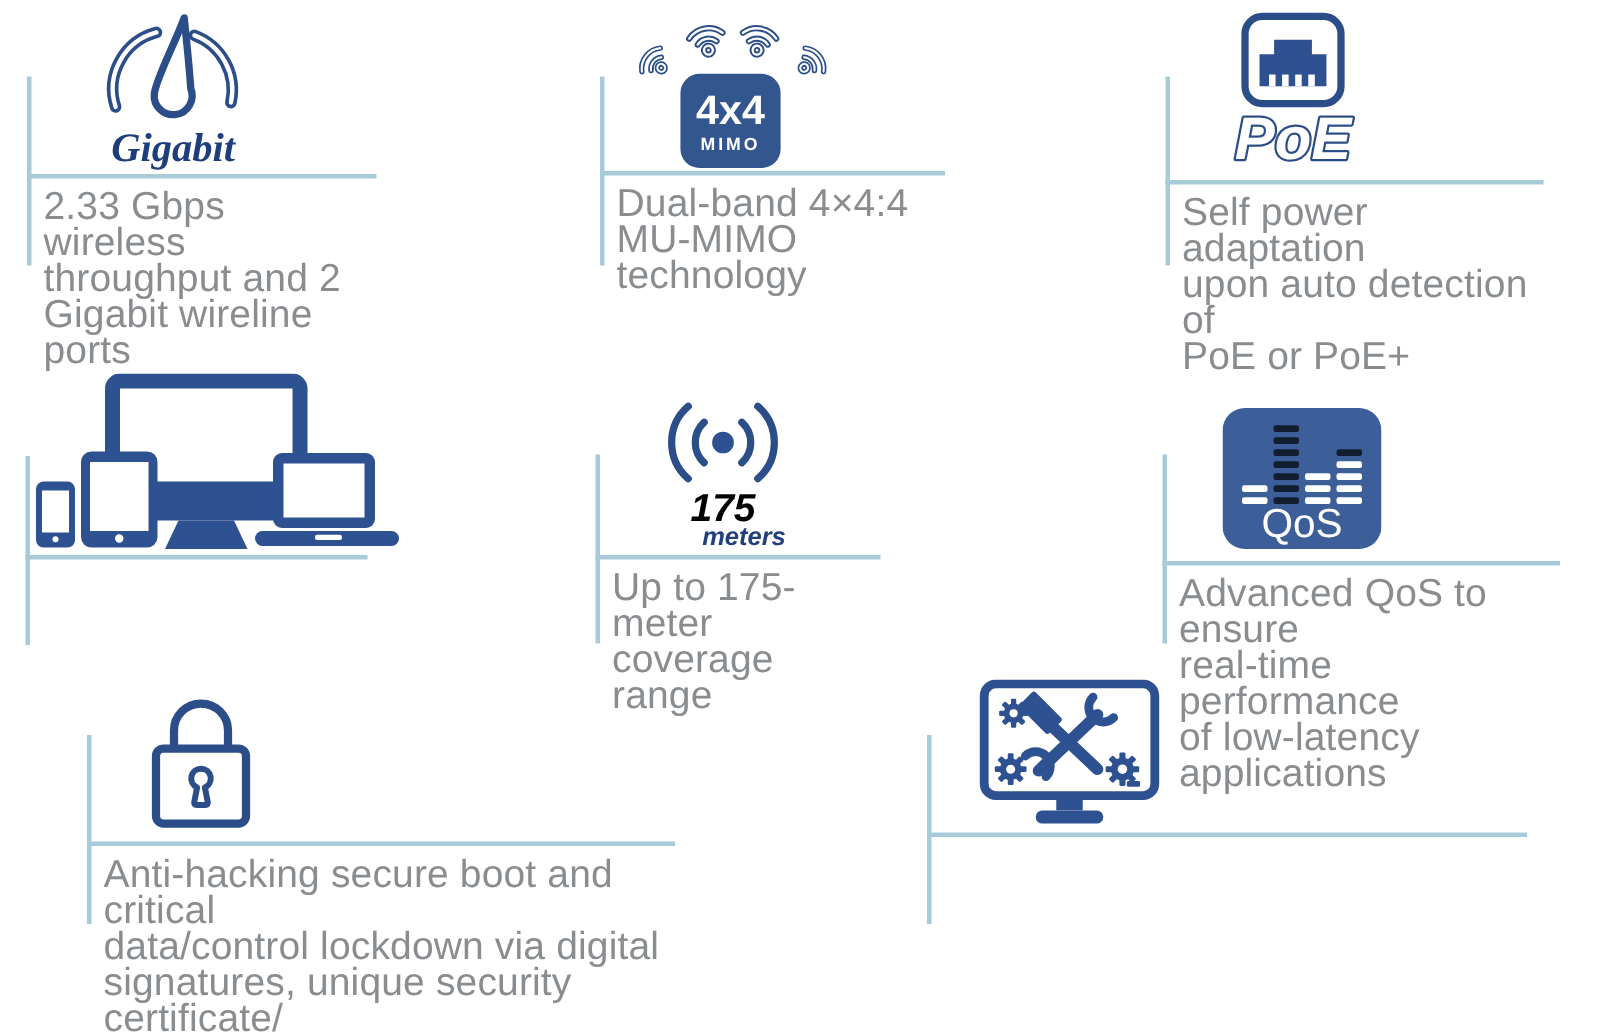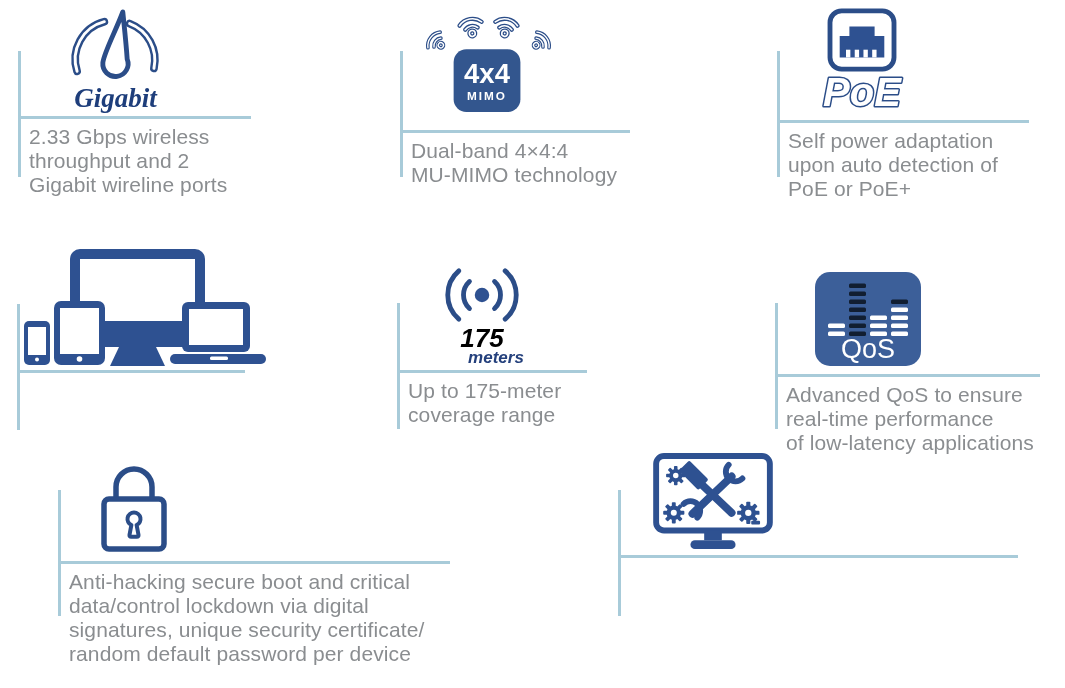--- a/index.html
+++ b/index.html
@@ -7,21 +7,21 @@
     position:relative;width:1065px;height:688px;background:#ffffff;overflow:hidden;
     font-family:"Liberation Sans",sans-serif;
   }
   .feature{position:absolute;}
   .icon-zone{display:flex;flex-direction:column;align-items:center;justify-content:flex-end;}
   .icon-zone.left-align{align-items:flex-start;}
   .icon-stack{display:flex;flex-direction:column;align-items:center;}
   .hrule{height:3px;background:#a8cbd9;}
   .vrule{position:absolute;left:0;width:3px;height:126px;background:#a8cbd9;}
   .desc{
-    margin:6px 0 0;padding-left:11px;font-size:21px;line-height:24px;
+    margin:6px 0 0;padding-left:11px;font-size:26px;line-height:24px;
     color:#8a8d90;white-space:pre-line;letter-spacing:.1px;
   }
   .caption-gigabit{font-size:27px;font-weight:bold;font-style:italic;color:#1e3e7b;margin-top:2px;font-family:Liberation Serif, serif;}
   .caption-175{font-size:26px;font-weight:bold;font-style:italic;color:#000000;line-height:26px;margin-top:2px;}
   .caption-meters{font-size:17px;font-weight:bold;font-style:italic;color:#24407c;line-height:17px;margin-top:-2px;margin-left:28px;}
   
   .tube-o{stroke:#2b4d88;stroke-width:8;fill:none;stroke-linecap:round;}
   .tube-i{stroke:#ffffff;stroke-width:3;fill:none;stroke-linecap:round;}
   .tube-o2{stroke:#2b4d88;stroke-width:4.2;fill:none;stroke-linecap:round;}
   .tube-i2{stroke:#ffffff;stroke-width:1.6;fill:none;stroke-linecap:round;}
@@ -47,21 +47,21 @@
       </div>
     </div>
     <div class="hrule"></div>
     <div class="vrule" style="top:51px;"></div>
     <p class="desc">2.33 Gbps wireless
 throughput and 2
 Gigabit wireline ports</p>
   </div>
 
   <div class="feature" style="left:400px;top:0;width:230px;">
-    <div class="icon-zone" style="height:114px;padding-bottom:16px;">
+    <div class="icon-zone" style="height:114px;padding-bottom:0;">
       <div class="icon-stack" style="transform:translateX(-27px);">
         <svg width="150" height="110" viewBox="0 0 150 112">
           <defs>
             <g id="wf">
               <circle cx="0" cy="0" r="3"></circle>
               <path d="M -6.5 -5 A 9 9 0 0 1 6.5 -5"></path>
               <path d="M -11.5 -10 A 16 16 0 0 1 11.5 -10"></path>
             </g>
           </defs>
           <use href="#wf" class="tube-o2" transform="translate(27 42) rotate(-52) scale(0.88)"></use>

